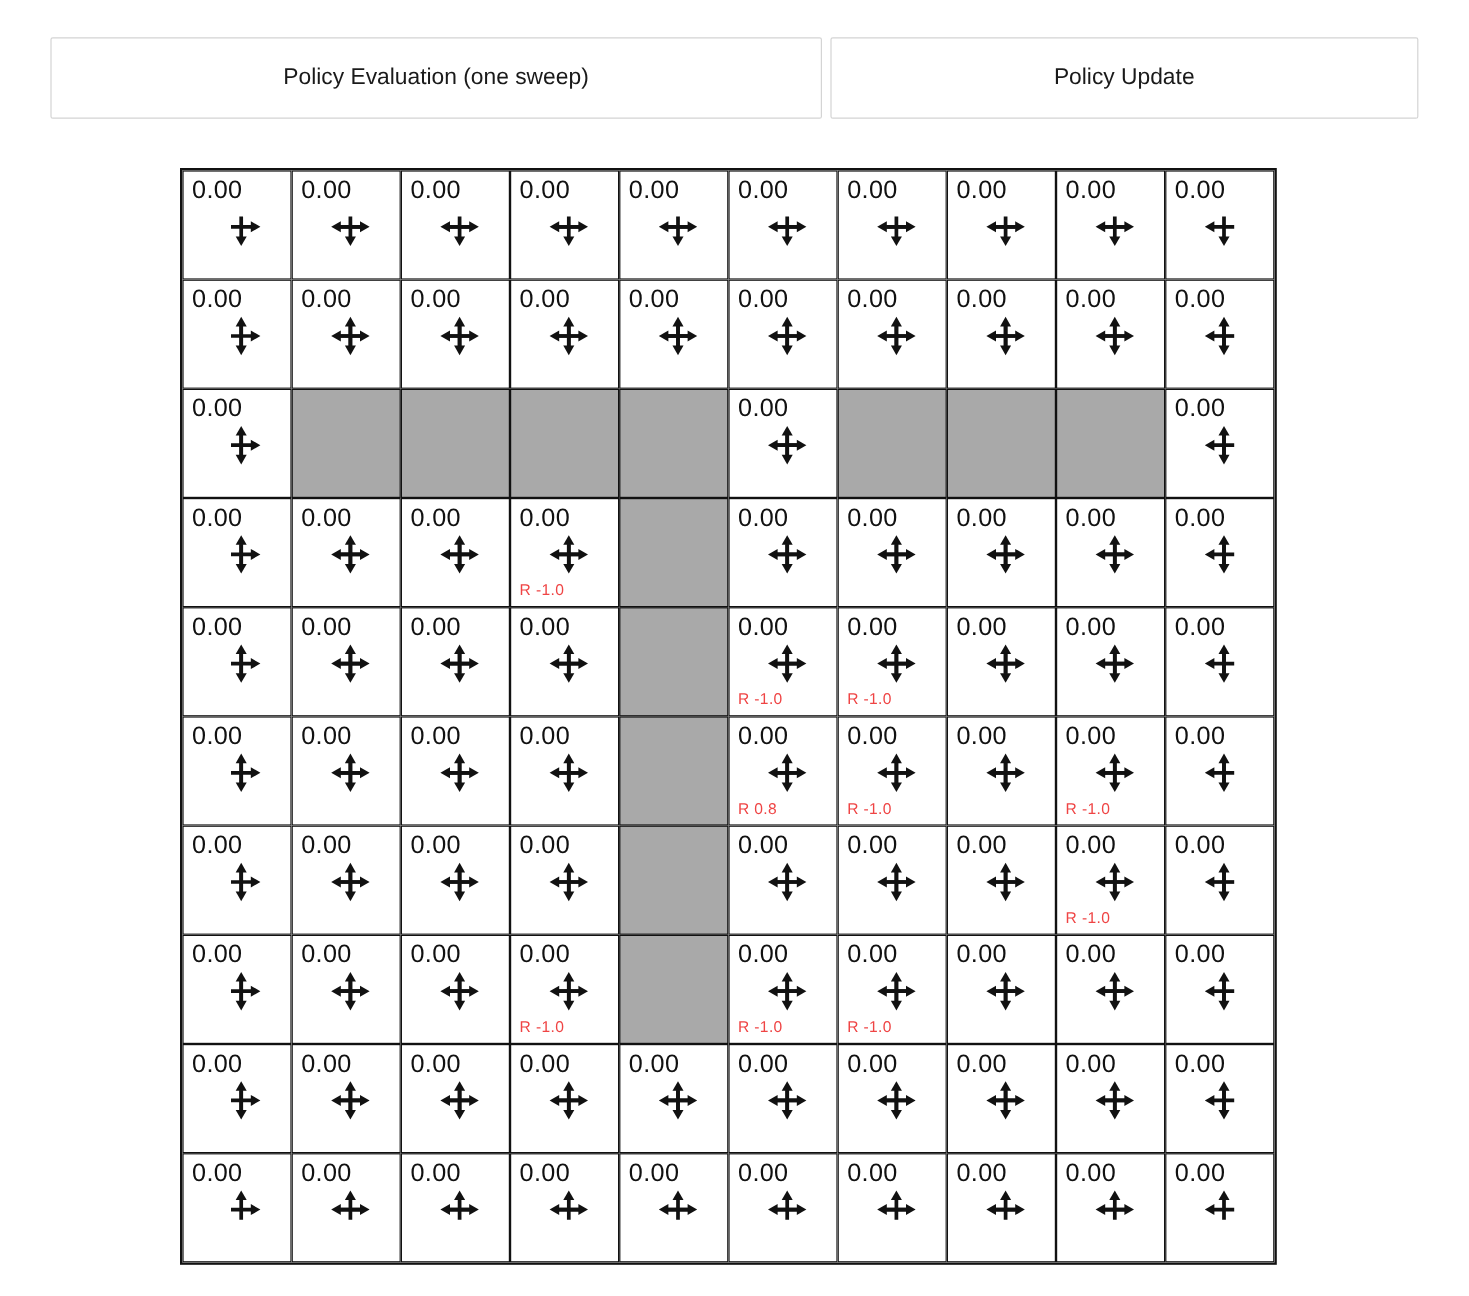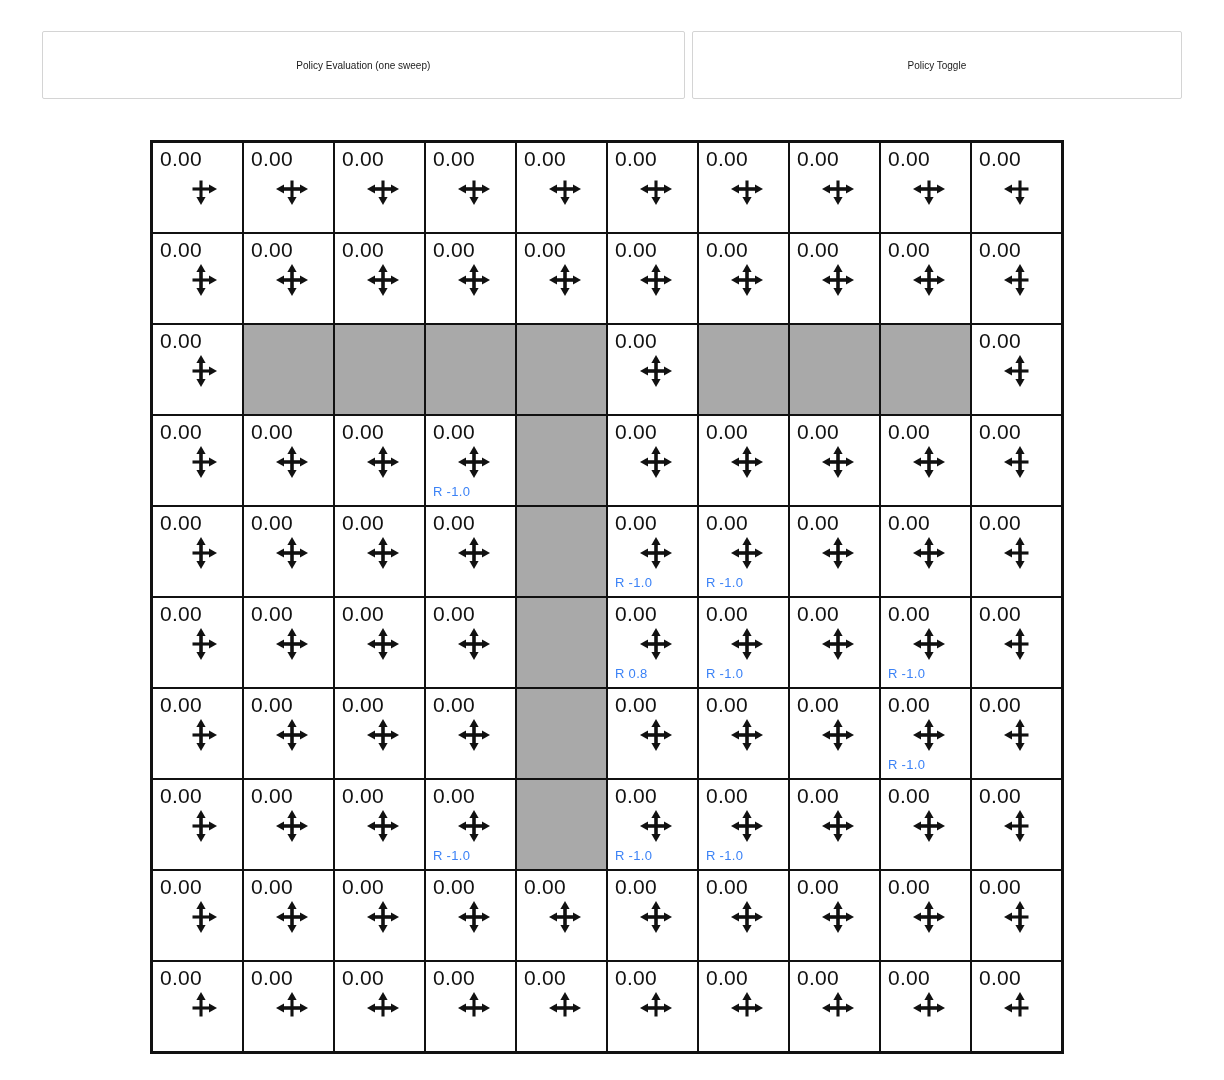--- a/index.html
+++ b/index.html
@@ -1,36 +1,36 @@
 <!DOCTYPE html>
 <html><head>
 <meta charset="utf-8">
 <style>
   html,body{margin:0;padding:0;background:#ffffff;}
   body{width:1224px;height:1080px;font-family:"Liberation Sans",sans-serif;color:#111;overflow:hidden;}
   .toolbar{display:flex;gap:7px;margin:31px 42px 0 42px;}
   .btn{height:68px;background:#fff;border:1px solid #d4d4d4;border-radius:2px;
-       font-family:"Liberation Sans",sans-serif;font-size:10px;color:#1a1a1a;
+       font-family:"Liberation Sans",sans-serif;font-size:19px;color:#1a1a1a;
        display:flex;align-items:center;justify-content:center;flex:1;}
   .btn.wide{flex:1.32;}
   .board{display:grid;grid-template-columns:repeat(10,91px);grid-auto-rows:91px;
          width:max-content;margin:41px 10px 0 150px;border:2px solid #111;background:#fff;}
   .cell{box-sizing:border-box;border:1px solid #111;background:#fff;
         display:flex;flex-direction:column;padding:4px 0 6px 7px;position:relative;}
   .cell.wall{background:#a9a9a9;}
   .val{font-size:21px;line-height:1.1;letter-spacing:0.3px;color:#111;}
   .arrows{align-self:center;margin-top:-1px;flex:0 0 auto;}
-  .reward{margin-top:auto;font-size:13px;color:#3b82f6;letter-spacing:0.3px;}
+  .reward{margin-top:auto;font-size:13px;color:#ef4444;letter-spacing:0.3px;}
 </style>
 </head>
 <body>
 
 <div class="toolbar">
   <button class="btn wide">Policy Evaluation (one sweep)</button>
-  <button class="btn">Policy Toggle</button>
+  <button class="btn">Policy Update</button>
 </div>
 
 <div class="board">
     <div class="cell">
       <div class="val">0.00</div>
       <svg width="40" height="40" viewBox="0 0 40 40" class="arrows">
         <line x1="20" y1="11.5" x2="20" y2="28.5" stroke="#111111" stroke-width="3.1"></line>
         <polygon points="20,36 15.4,28 24.6,28" fill="#111111"></polygon>
         <line x1="11.5" y1="20" x2="28.5" y2="20" stroke="#111111" stroke-width="3.1"></line>
         <polygon points="36,20 28,24.6 28,15.4" fill="#111111"></polygon>

